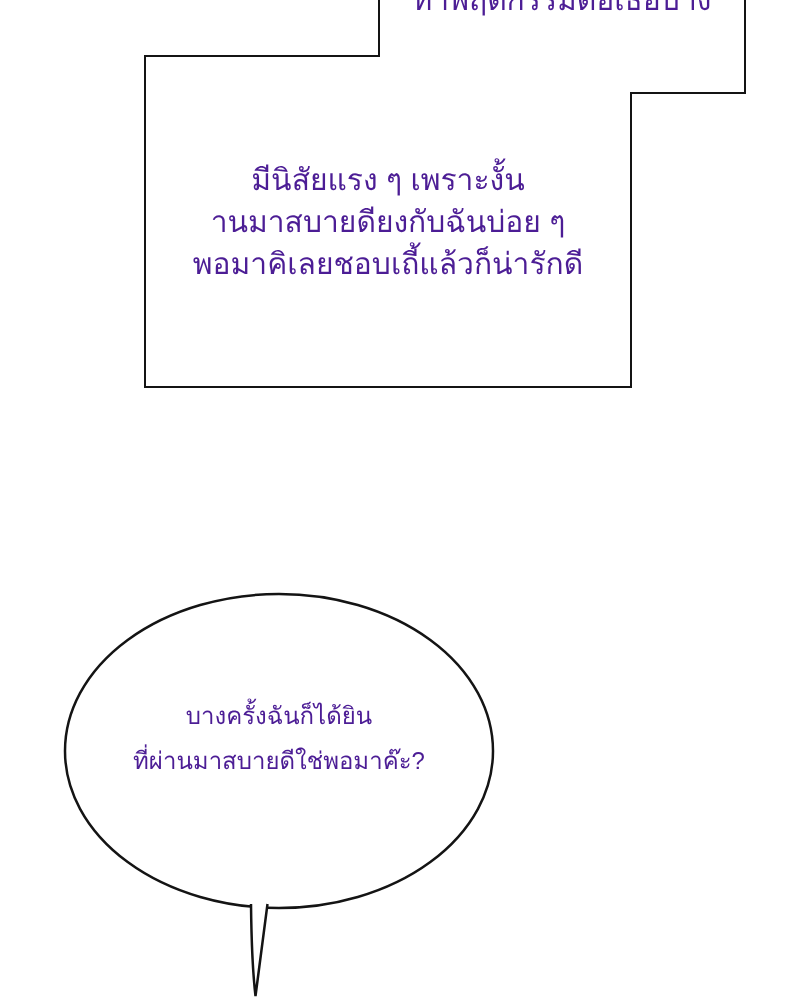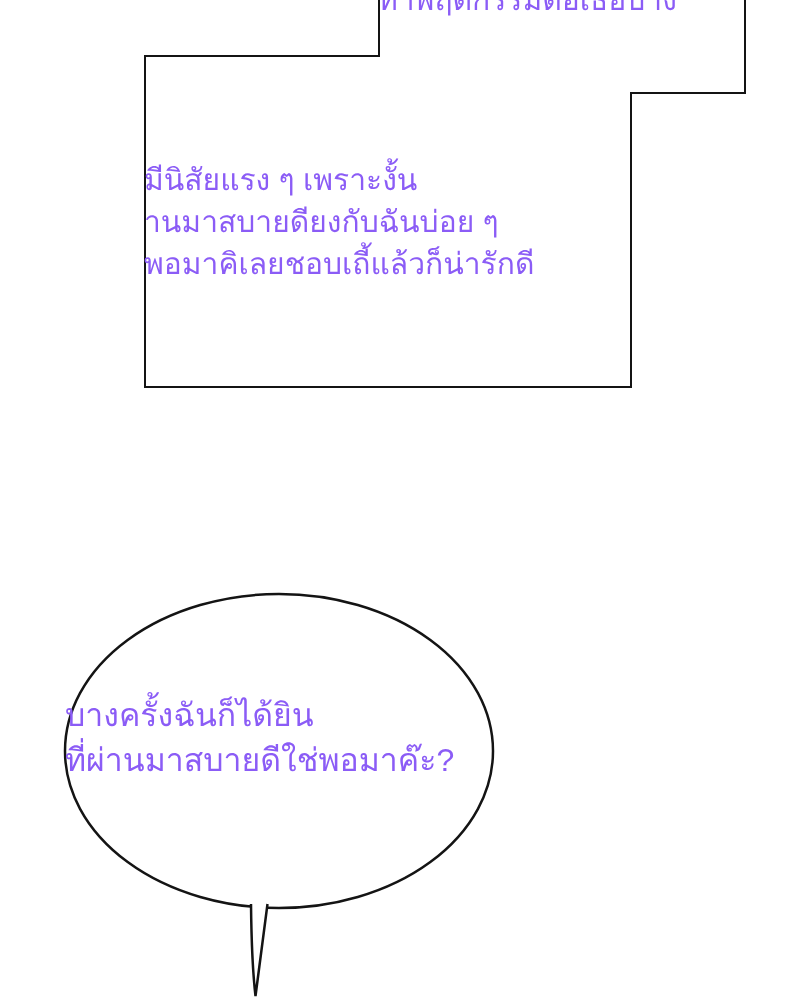--- a/index.html
+++ b/index.html
@@ -29,34 +29,35 @@
     position: absolute;
     background: #ffffff;
     box-sizing: border-box;
   }
   .b1f { left: 380px; top: -68px; width: 364px; height: 160px; z-index: 3; }
   .b2f { left: 146px; top: 57px;  width: 484px; height: 329px; z-index: 4; }
   
   .btext {
     position: absolute;
     z-index: 6;
+    text-align: center;
     white-space: nowrap;
-    color: #8b5cf6;
+    color: #4c1d95;
   }
   .t1 {
     left: 378px; top: -16px; width: 368px;
     font-size: 30px; line-height: 32px;
   }
   .t2 {
     left: 144px; top: 159px; width: 488px;
     font-size: 30px; line-height: 42px;
   }
   .t3 {
     left: 65px; top: 693px; width: 428px;
-    font-size: 32px; line-height: 45px;
+    font-size: 24px; line-height: 45px;
   }
   
   .bubble-svg {
     position: absolute;
     left: 0; top: 0;
     width: 800px; height: 1000px;
     z-index: 5;
   }
 </style>
 </head>

